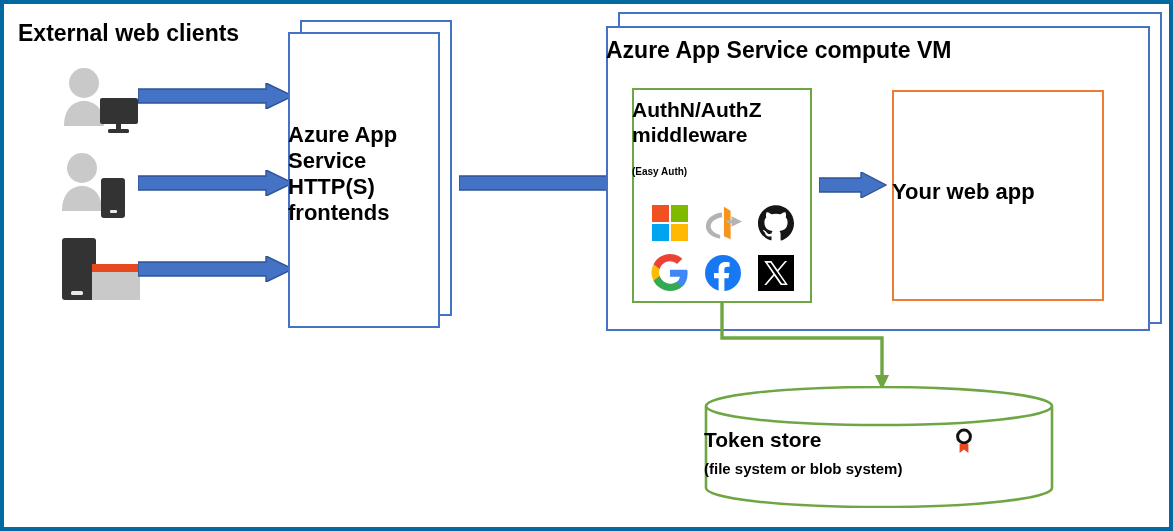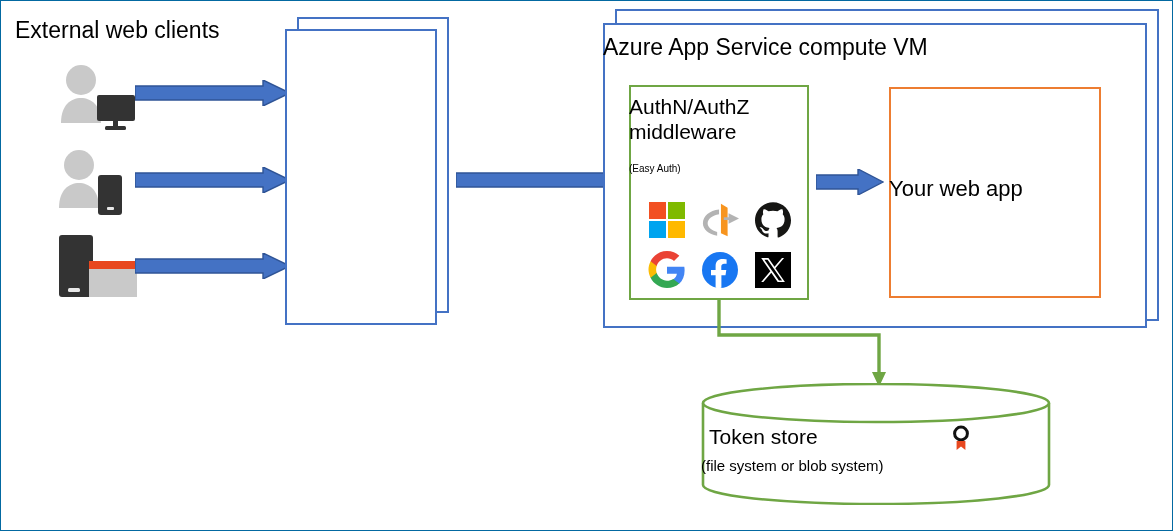--- a/index.html
+++ b/index.html
@@ -1,19 +1,19 @@
 <!DOCTYPE html>
 <html><head>
 <meta charset="utf-8">
 <style>
   html,body{margin:0;padding:0;background:#ffffff;}
   body{font-family:"Liberation Sans","DejaVu Sans",sans-serif;}
   #canvas{
     position:relative;width:1173px;height:531px;background:#fff;
-    box-sizing:border-box;border:1px solid #0369a1;overflow:hidden;
+    box-sizing:border-box;border:4px solid #0369a1;overflow:hidden;font-weight:bold;
   }
   .abs{position:absolute;box-sizing:border-box;}
   .txt{position:absolute;color:#000;line-height:1.18;white-space:pre;}
   .ctr{text-align:left;}
 
   
   #external-title{left:14px;top:16px;font-size:23px;}
 
   
   .blue-box{border:2px solid #4472C4;background:#fff;}
@@ -39,21 +39,21 @@
 
   
   #app-box{left:888px;top:86px;width:212px;height:211px;border:2px solid #ED7D31;background:#fff;}
   #app-label{left:888px;top:175px;width:212px;font-size:22px;}
 
   
   .arrow{position:absolute;}
 
   
   #store-wrap{left:700px;top:382px;width:350px;height:122px;}
-  #store-label{left:700px;top:424px;width:404px;font-size:21px;margin-left:8px;}
+  #store-label{left:700px;top:424px;width:404px;font-size:21px;}
   #store-sub{left:700px;top:456px;width:350px;font-size:15px;}
   #medal{position:absolute;left:949px;top:424px;width:22px;height:26px;}
 
   
   .client{position:absolute;}
 </style>
 </head>
 <body>
 
 <div id="canvas">
@@ -87,20 +87,24 @@
   </svg>
   <svg class="arrow" style="left:134px;top:166px;" width="156" height="26" viewBox="0 0 156 26">
     <path d="M0 6 L128 6 L128 0 L155 13 L128 26 L128 20 L0 20 Z" fill="#4472C4" stroke="#2F5496" stroke-width="1.4"></path>
   </svg>
   <svg class="arrow" style="left:134px;top:252px;" width="156" height="26" viewBox="0 0 156 26">
     <path d="M0 6 L128 6 L128 0 L155 13 L128 26 L128 20 L0 20 Z" fill="#4472C4" stroke="#2F5496" stroke-width="1.4"></path>
   </svg>
 
   <div class="abs blue-box" id="fe-back"></div>
   <div class="abs blue-box" id="fe-front"></div>
+  <div class="txt ctr" id="fe-label">Azure App
+Service
+HTTP(S)
+frontends</div>
 
   <svg class="arrow" style="left:455px;top:166px;" width="176" height="26" viewBox="0 0 176 26">
     <path d="M0 6 L148 6 L148 0 L175 13 L148 26 L148 20 L0 20 Z" fill="#4472C4" stroke="#2F5496" stroke-width="1.4"></path>
   </svg>
 
   <div class="abs blue-box" id="vm-back"></div>
   <div class="abs blue-box" id="vm-front"></div>
   <div class="txt ctr" id="vm-title">Azure App Service compute VM</div>
 
   <div class="abs" id="mw-box"></div>

